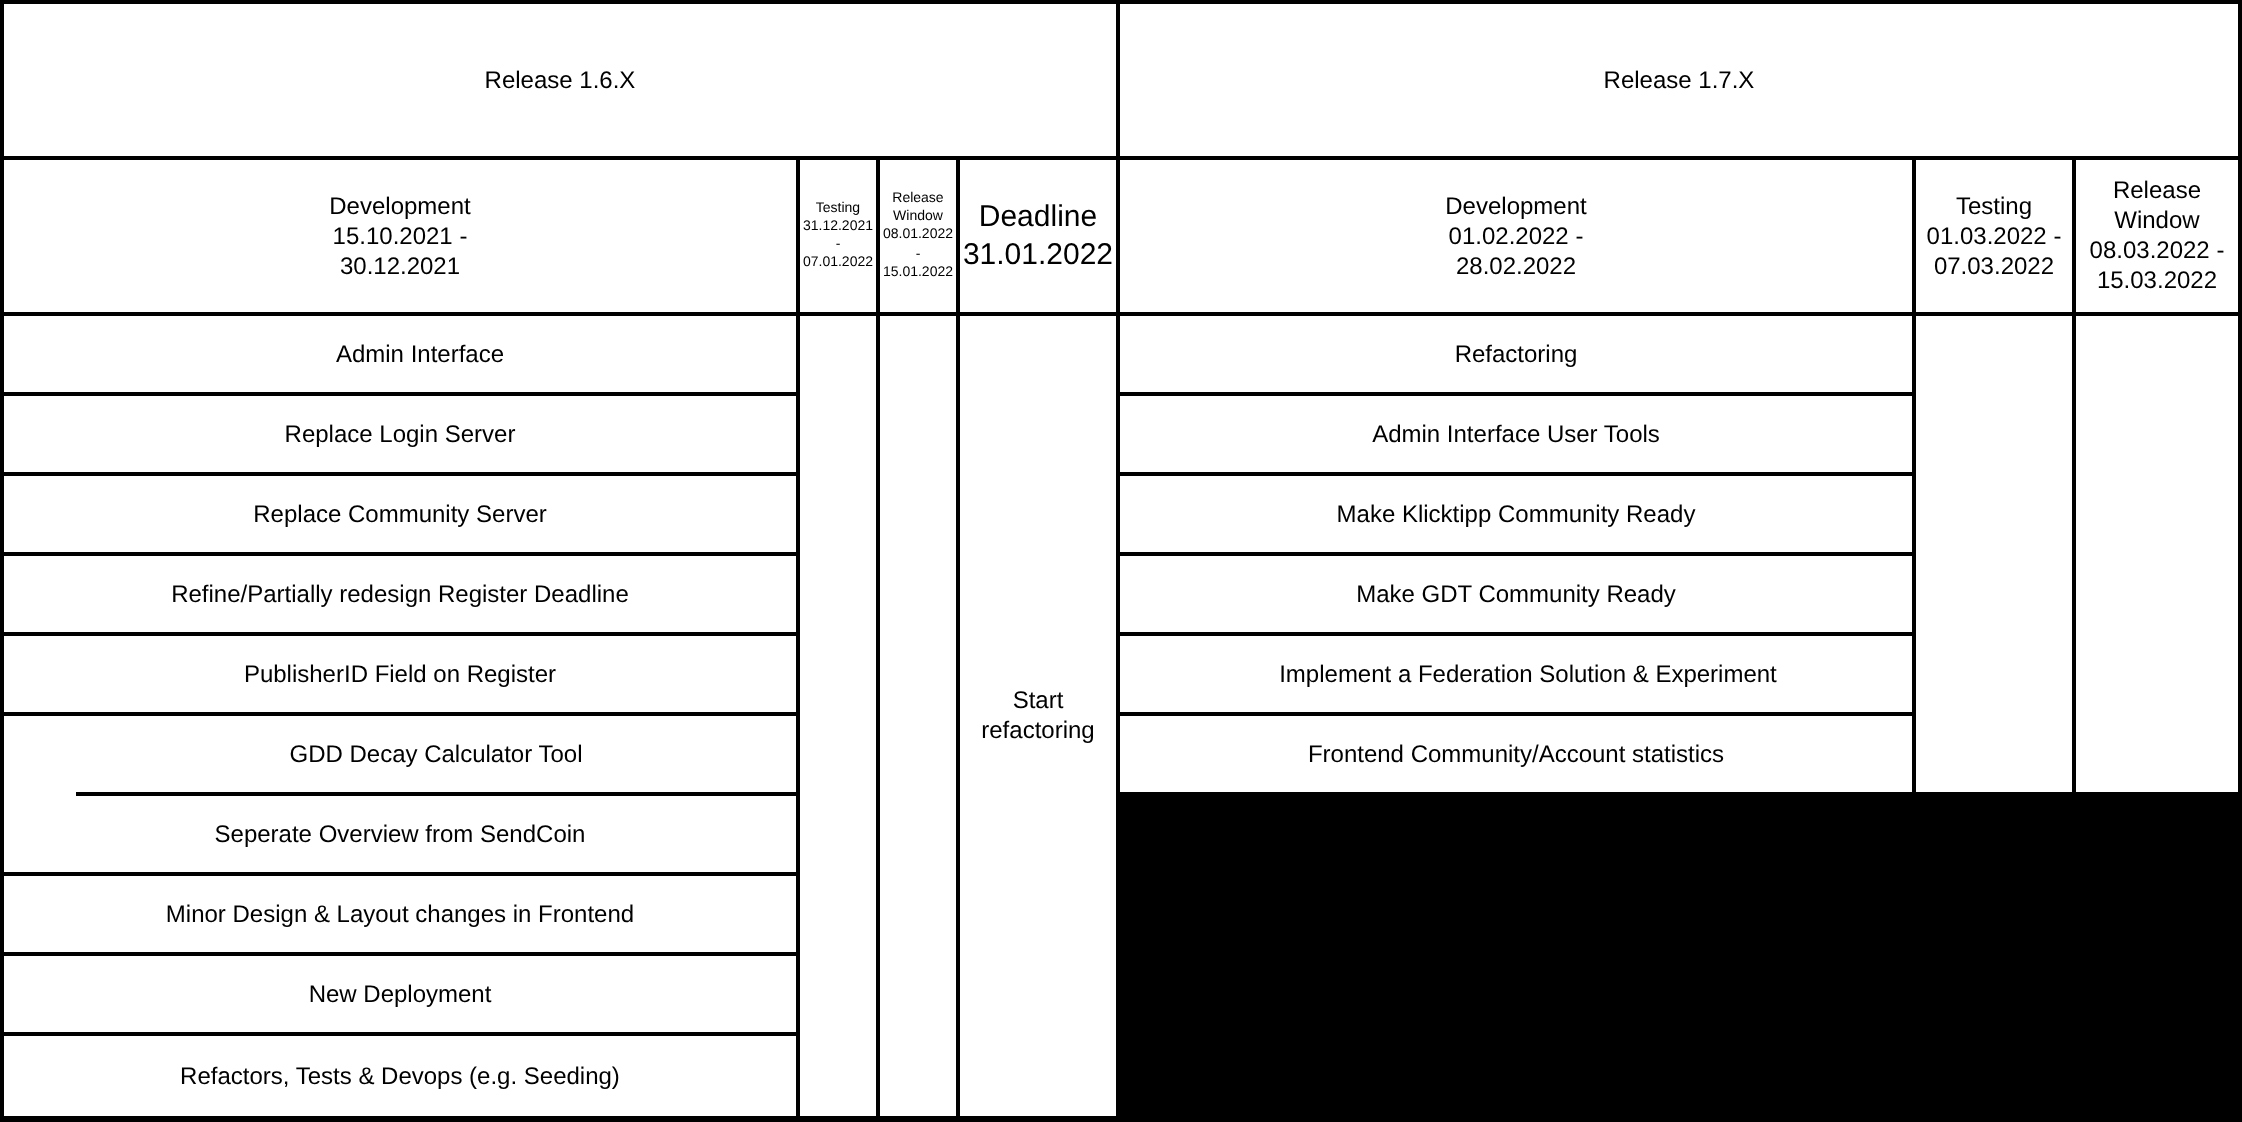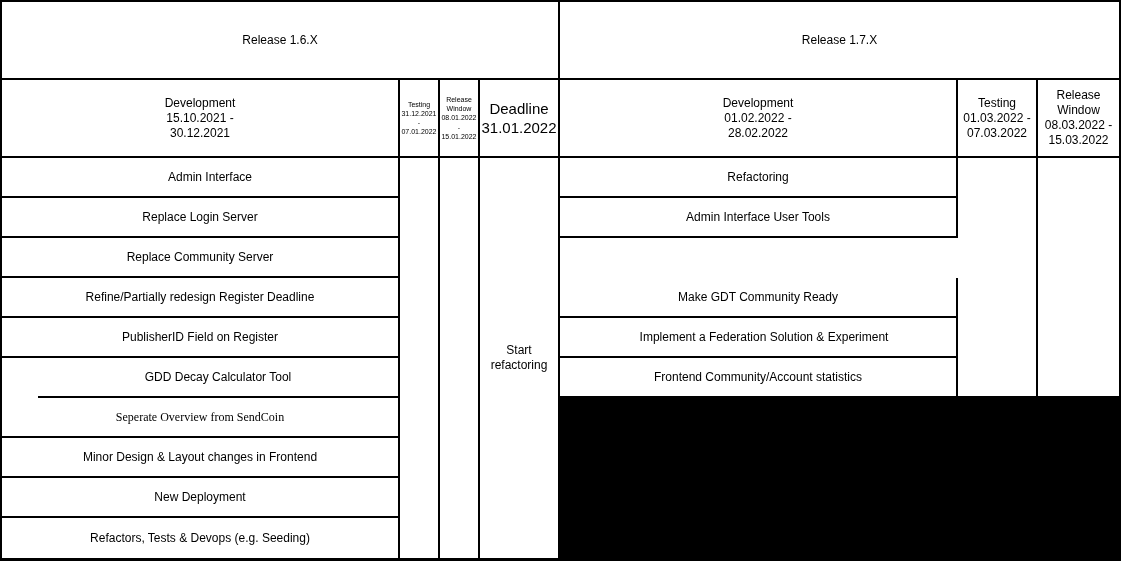--- a/index.html
+++ b/index.html
@@ -80,21 +80,21 @@
 15.01.2022</div>
     <div class="cell big" style="grid-row:2; grid-column:4;">Deadline
 31.01.2022</div>
 
     <div class="cell" style="grid-row:3; grid-column:1;padding-left:20px;">Admin Interface</div>
     <div class="cell" style="grid-row:4; grid-column:1;">Replace Login Server</div>
     <div class="cell" style="grid-row:5; grid-column:1;">Replace Community Server</div>
     <div class="cell" style="grid-row:6; grid-column:1;">Refine/Partially redesign Register Deadline</div>
     <div class="cell" style="grid-row:7; grid-column:1;">PublisherID Field on Register</div>
     <div class="cell" style="grid-row:8; grid-column:1;margin-left:36px;">GDD Decay Calculator Tool</div>
-    <div class="cell" style="grid-row:9; grid-column:1;font-family:Liberation Serif, serif;">Seperate Overview from SendCoin</div>
+    <div class="cell" style="grid-row:9; grid-column:1;">Seperate Overview from SendCoin</div>
     <div class="cell" style="grid-row:10; grid-column:1;">Minor Design &amp; Layout changes in Frontend</div>
     <div class="cell" style="grid-row:11; grid-column:1;">New Deployment</div>
     <div class="cell no-bb" style="grid-row:12; grid-column:1;">Refactors, Tests &amp; Devops (e.g. Seeding)</div>
 
     <div class="cell no-bb span-left" style="grid-column:2;"></div>
     <div class="cell no-bb span-left" style="grid-column:3;"></div>
     <div class="cell no-bb note span-left" style="grid-column:4;">Start
 refactoring</div>
   </div>
 
@@ -107,20 +107,21 @@
     <div class="cell" style="grid-row:2; grid-column:2;">Testing
 01.03.2022 -
 07.03.2022</div>
     <div class="cell no-br" style="grid-row:2; grid-column:3;">Release
 Window
 08.03.2022 -
 15.03.2022</div>
 
     <div class="cell" style="grid-row:3; grid-column:1;">Refactoring</div>
     <div class="cell" style="grid-row:4; grid-column:1;">Admin Interface User Tools</div>
+    <div class="cell" style="grid-row:5; grid-column:1;">Make Klicktipp Community Ready</div>
     <div class="cell" style="grid-row:6; grid-column:1;">Make GDT Community Ready</div>
     <div class="cell" style="grid-row:7; grid-column:1;padding-left:12px;">Implement a Federation Solution &amp; Experiment</div>
     <div class="cell" style="grid-row:8; grid-column:1;">Frontend Community/Account statistics</div>
 
     <div class="cell span-right" style="grid-column:2;"></div>
     <div class="cell no-br span-right" style="grid-column:3;"></div>
 
     <div class="cell redacted" style="grid-row:9; grid-column:1 / -1;"></div>
   </div>
 

